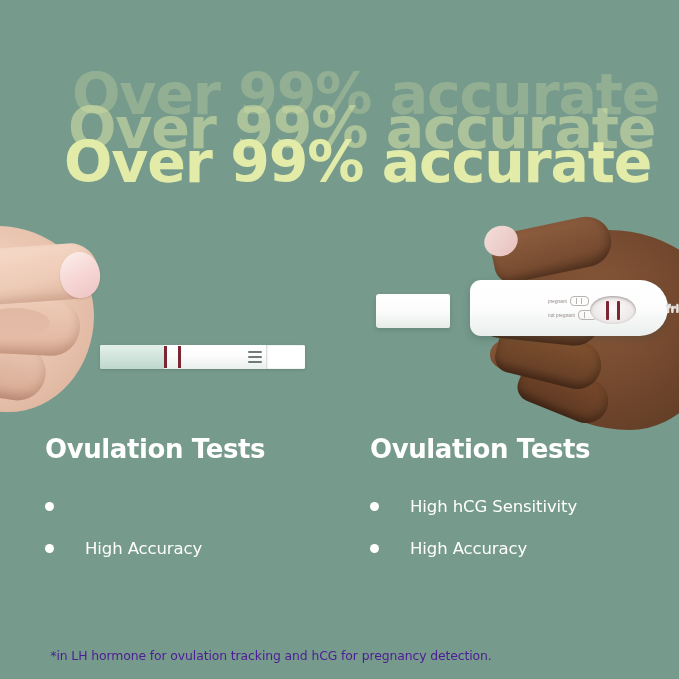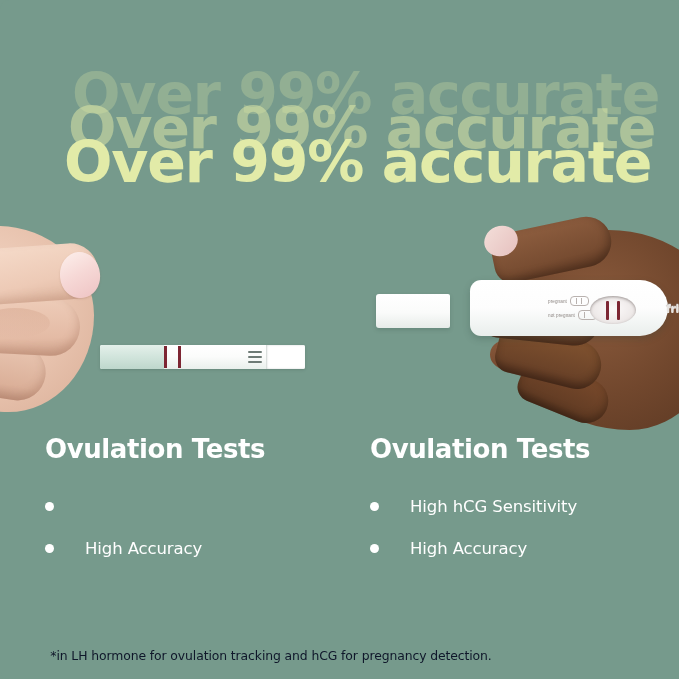--- a/index.html
+++ b/index.html
@@ -211,21 +211,21 @@
   }
   .bullet-txt{
     font-family:"DejaVu Sans", sans-serif;font-weight:400;
     font-size:16.5px;color:#ffffff;letter-spacing:-.1px;white-space:nowrap;
   }
 
   
   .footnote{
     position:absolute;left:0;top:648px;width:542px;text-align:center;
     font-family:"DejaVu Sans", sans-serif;font-weight:400;
-    font-size:12.4px;color:#0f172a;letter-spacing:-.1px;
+    font-size:12.4px;color:#4c1d95;letter-spacing:-.1px;
   }
 </style>
 </head>
 <body>
 
 <div class="canvas">
 
   <div class="headline-stack">
     <div class="headline hl-3">Over 99% accurate</div>
     <div class="headline hl-2">Over 99% accurate</div>

